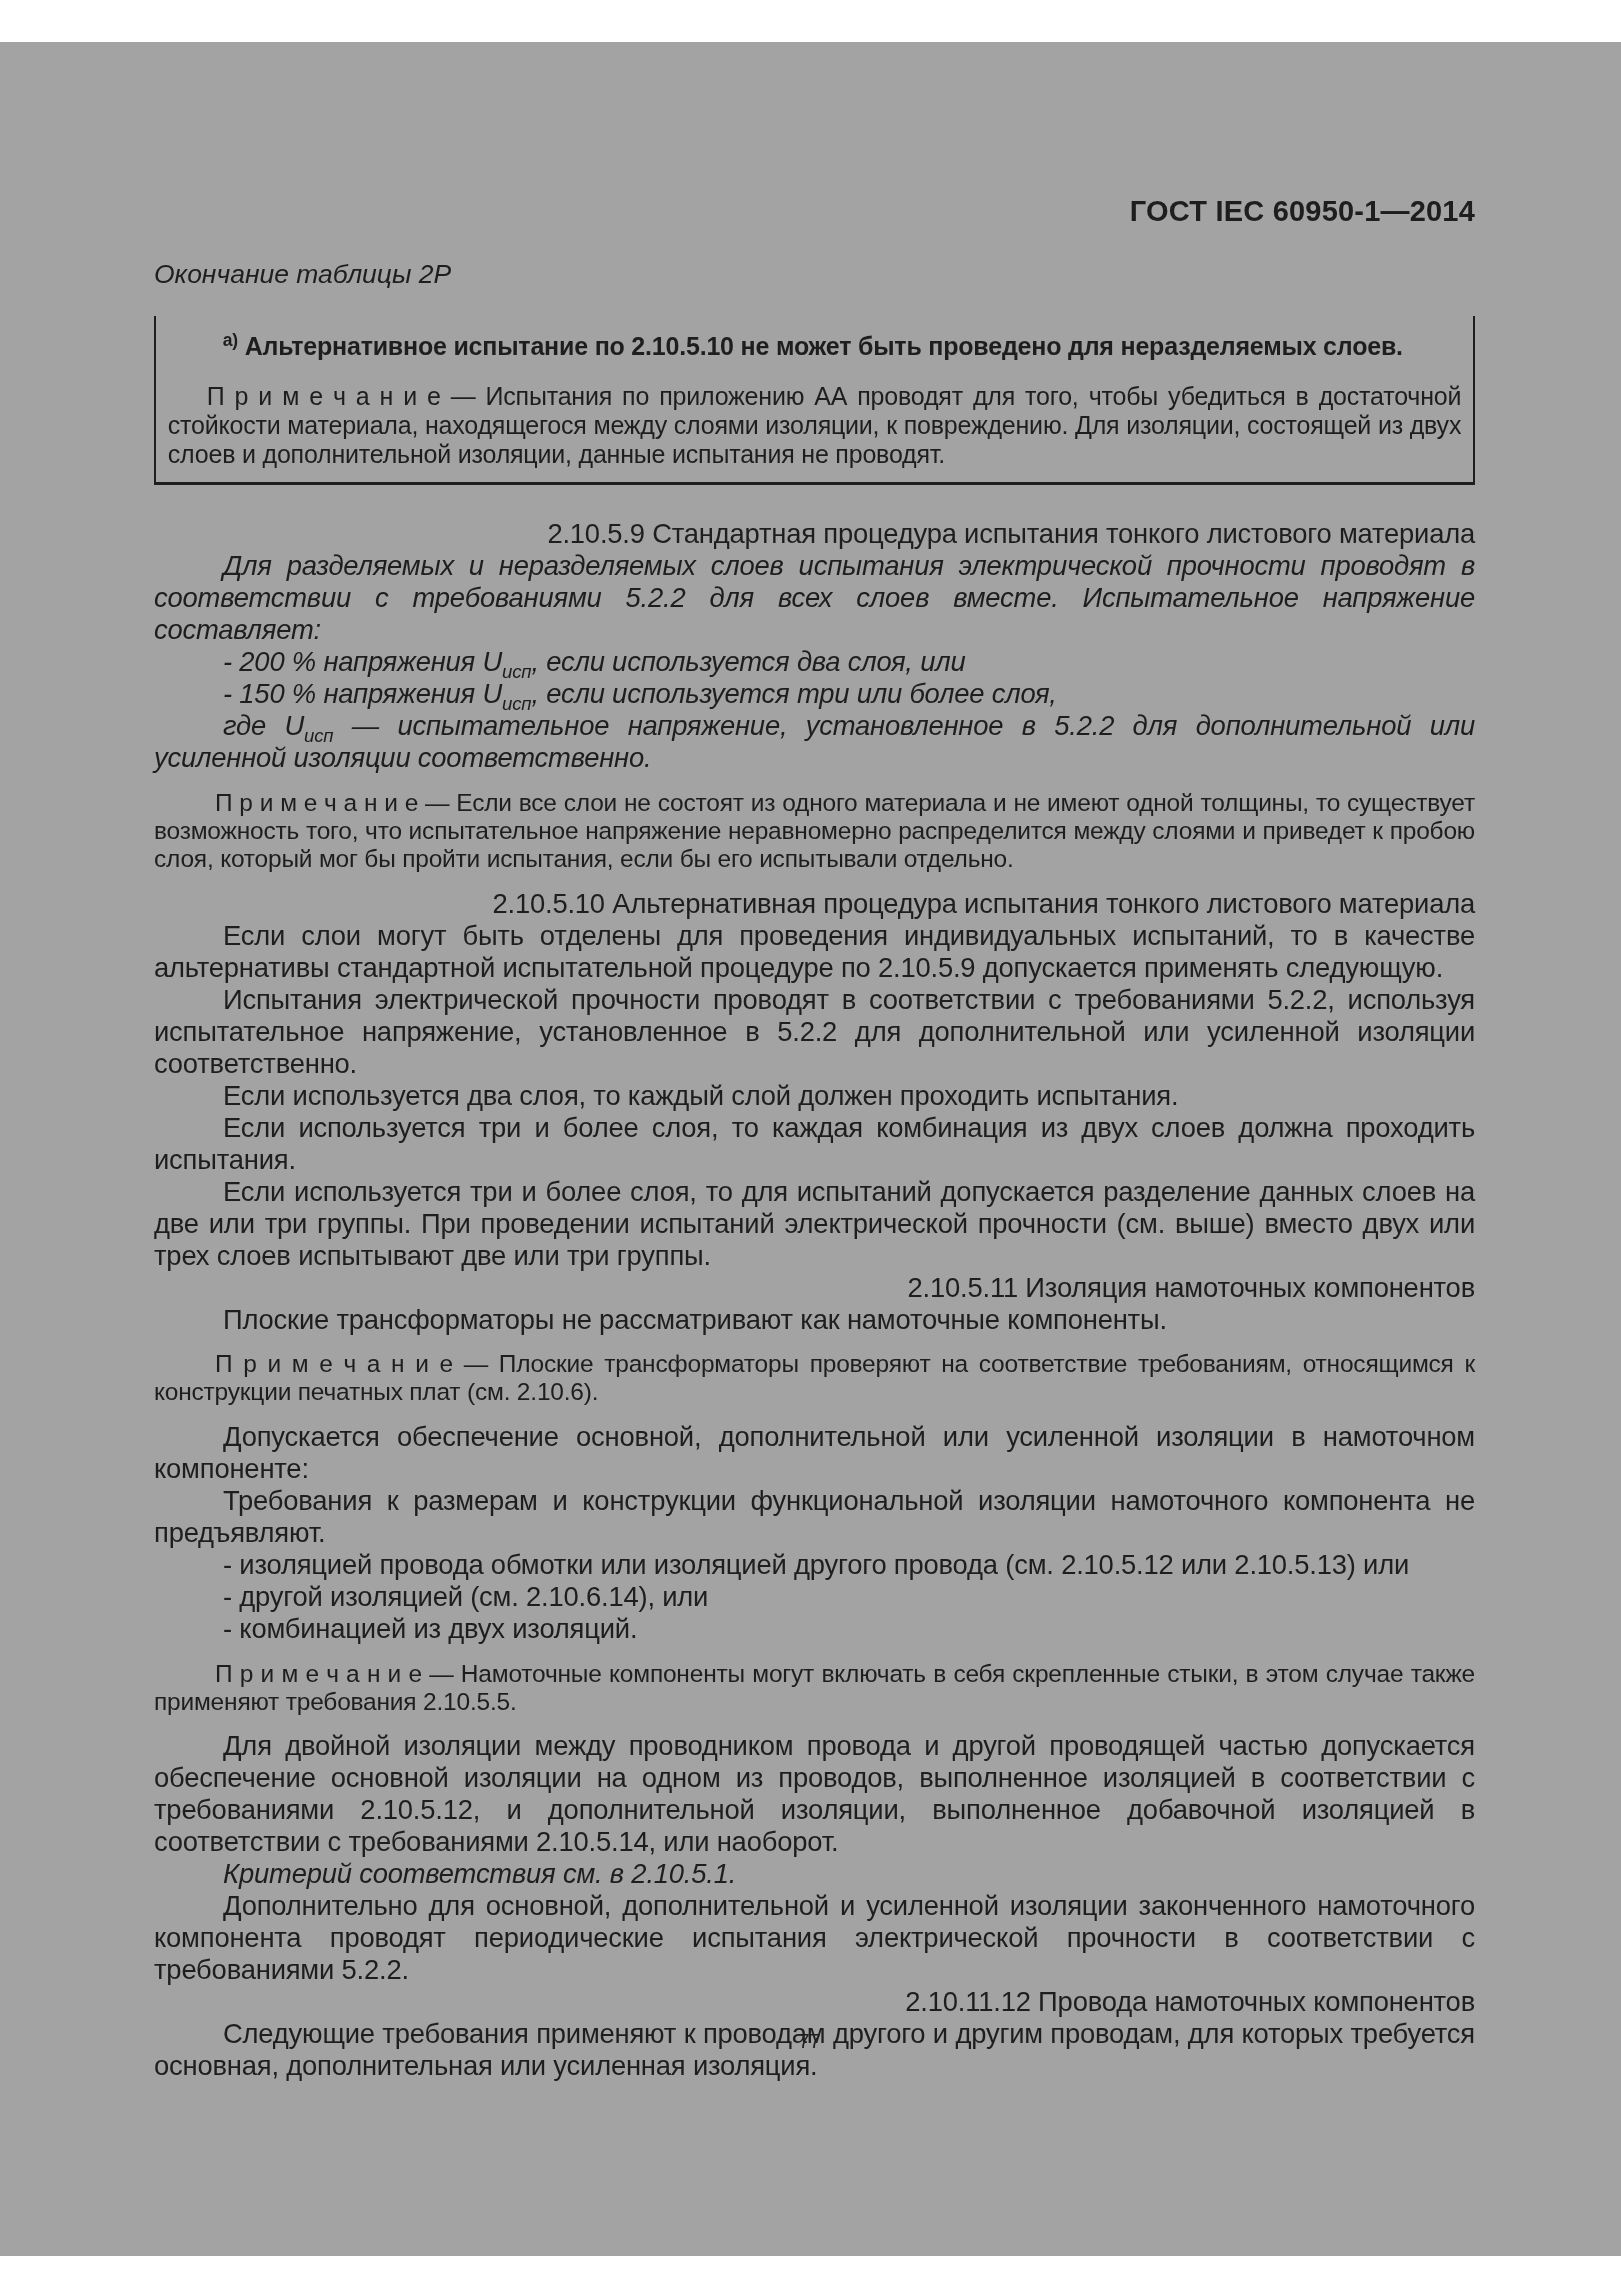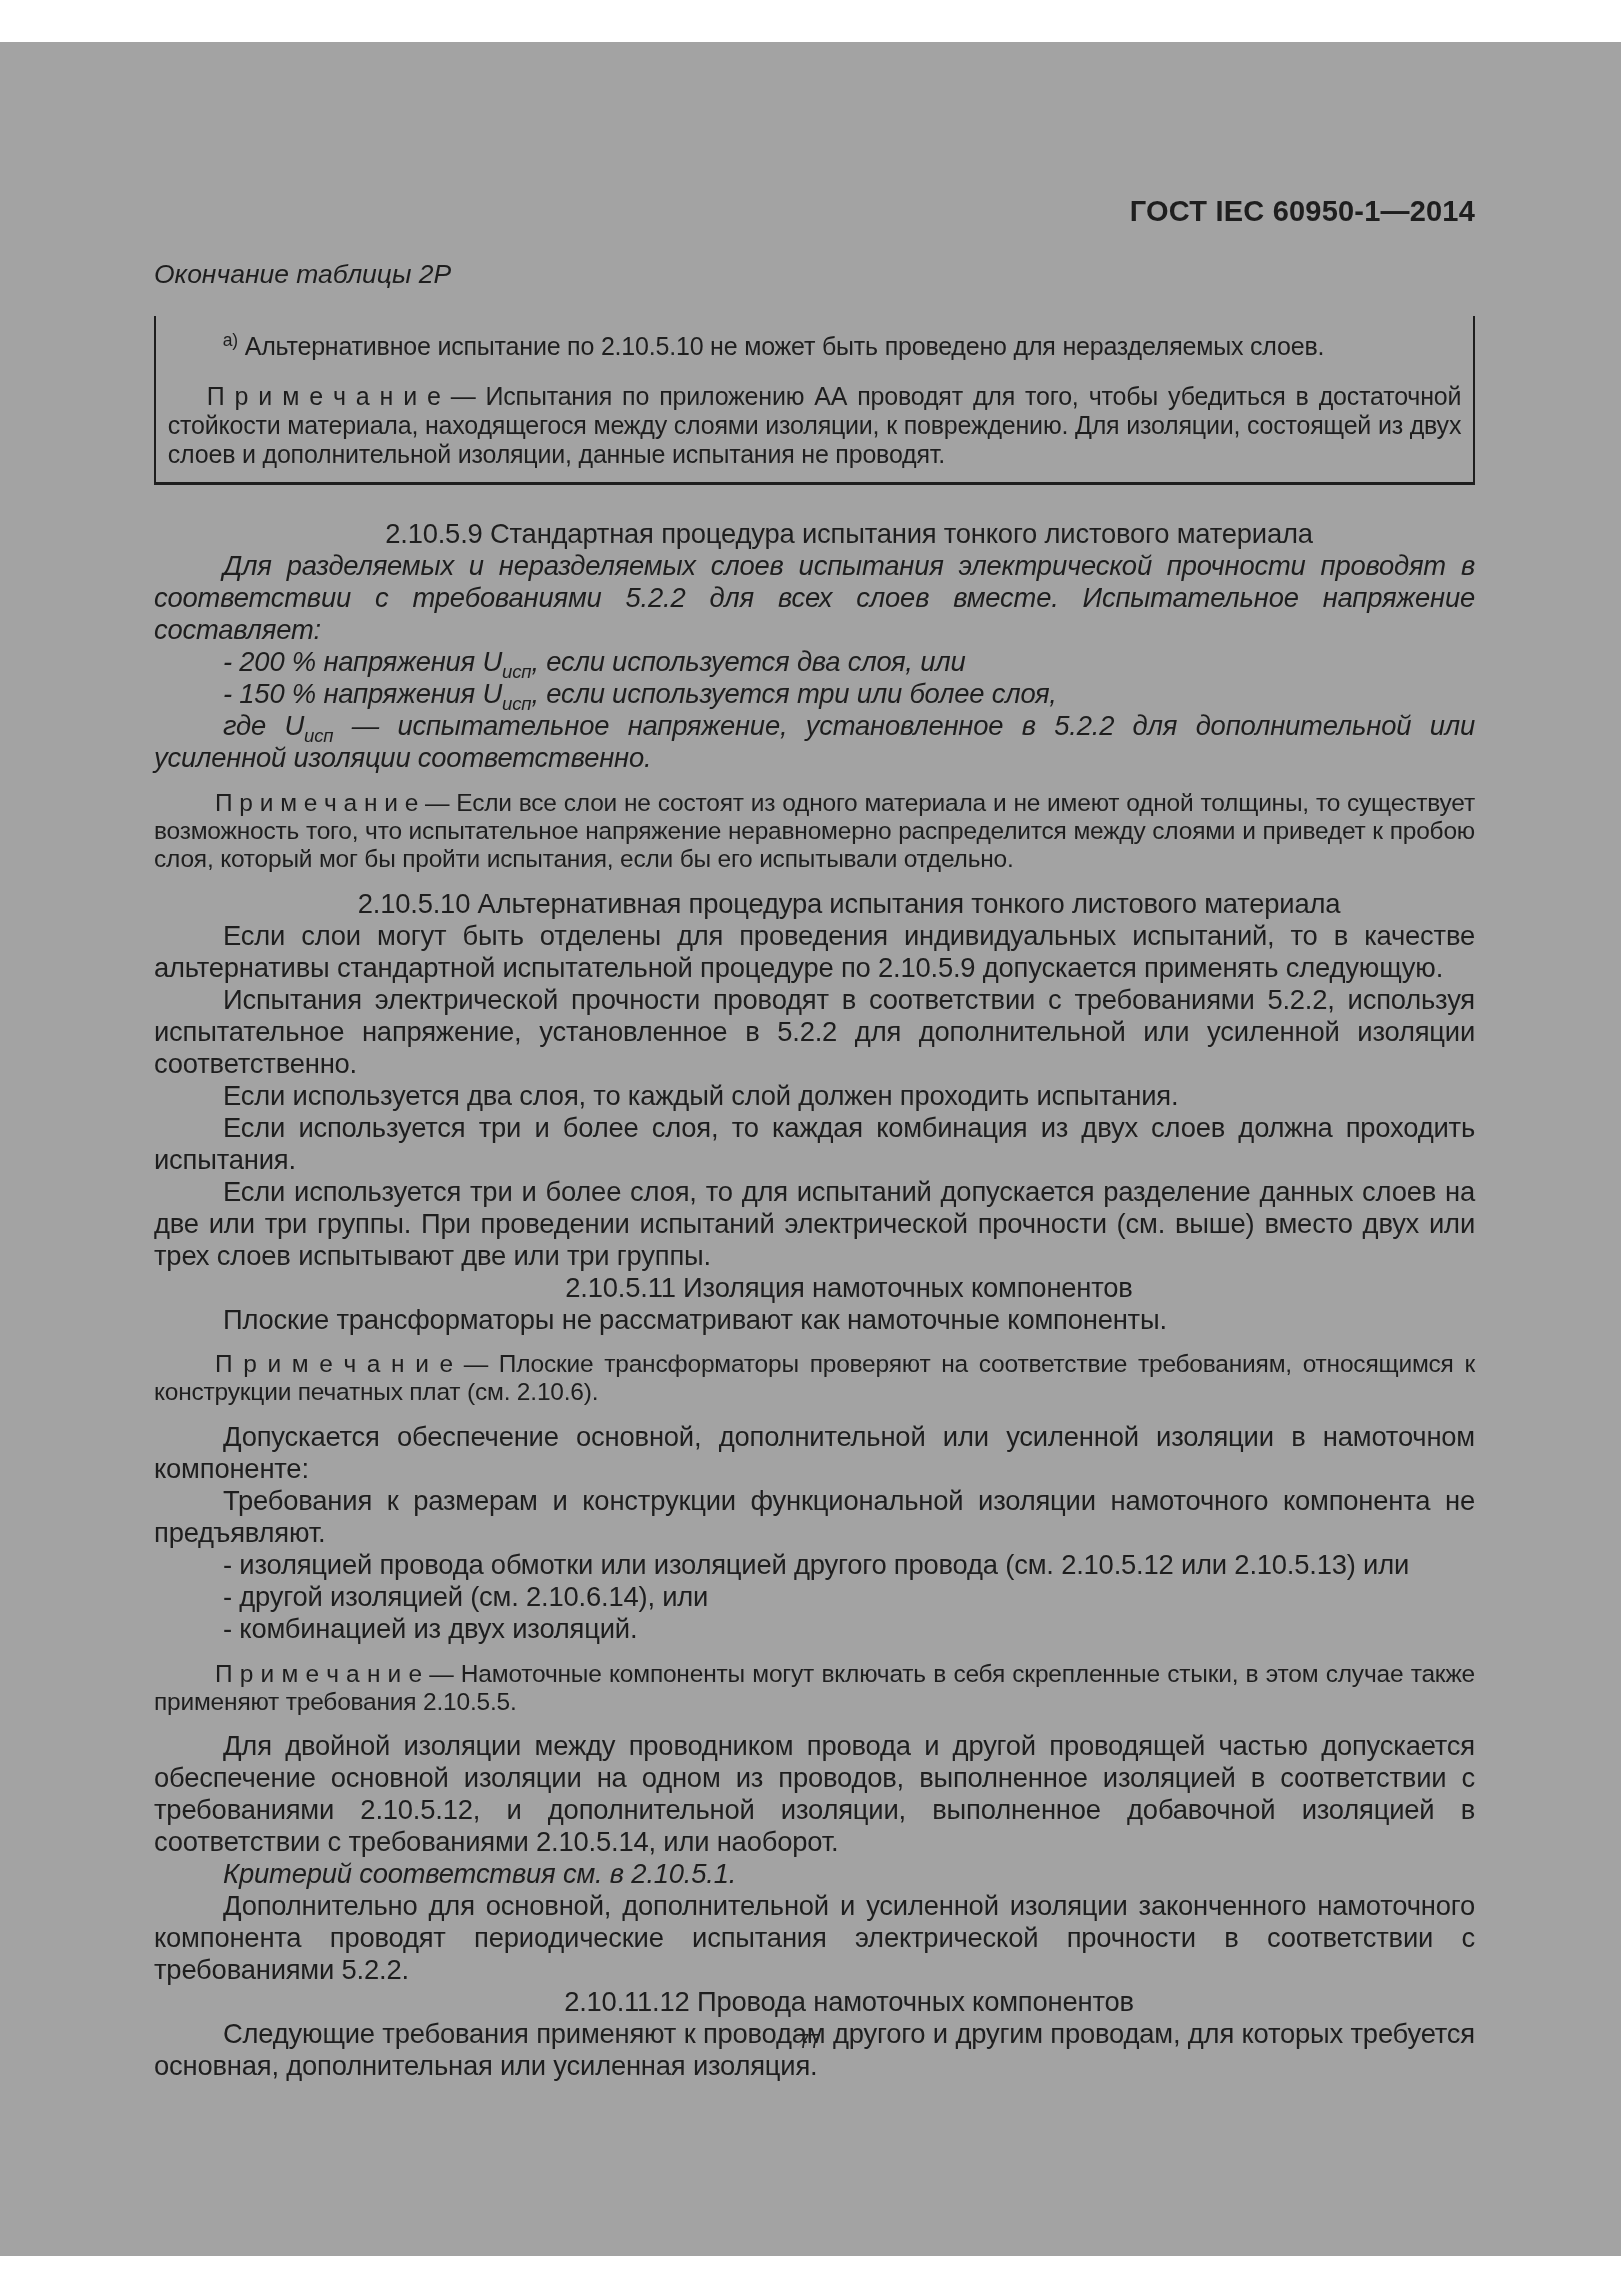--- a/index.html
+++ b/index.html
@@ -41,20 +41,21 @@
     padding:15.7px 11.8px 13.7px 11.8px;
     box-sizing:border-box;
   }
   .fn-para{
     margin:0;
     font-size:25px;
     line-height:28px;
     text-indent:55px;
     text-align:justify;
     letter-spacing:-0.2px;
+    font-weight:bold;
   }
   .fn-para sup{
     font-size:70%;
     line-height:0;
   }
   .box-note{
     margin:21.6px 0 0 0;
     font-size:25px;
     line-height:29px;
     text-indent:39px;
@@ -66,21 +67,21 @@
   }
   .body-content p.para{
     margin:0;
     font-size:27.4px;
     line-height:32px;
     text-indent:69px;
     text-align:justify;
     letter-spacing:-0.2px;
   }
   .body-content p.heading{
-    text-align:center;
+    text-align:right;
   }
   .body-content p.italic{
     font-style:italic;
   }
   .body-content p.note{
     font-size:24.5px;
     line-height:28px;
     margin:14.7px 0;
     text-indent:61px;
   }

